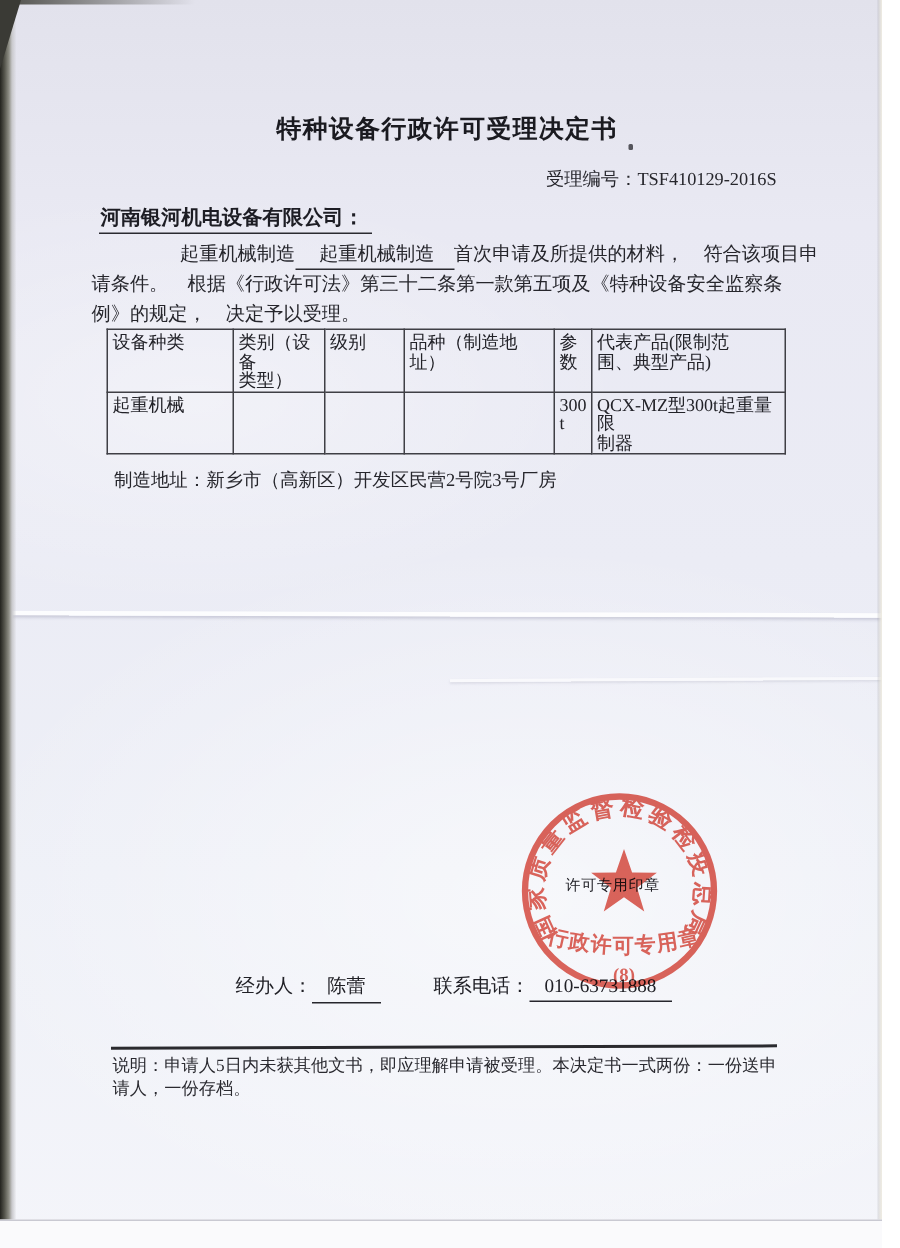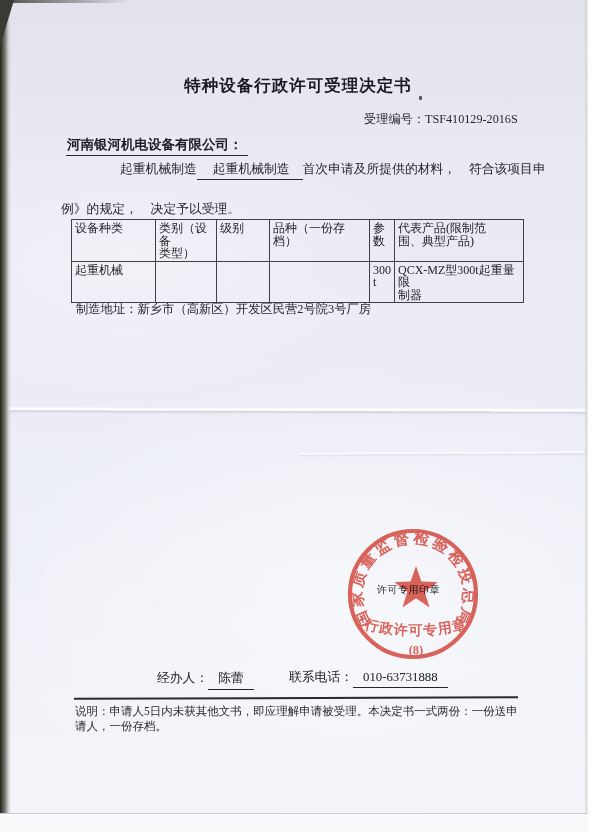--- a/index.html
+++ b/index.html
@@ -23,27 +23,27 @@
   .l1{top:161px;left:120px;}
   .l2{top:181px;left:61px;}
   .l3{top:201px;left:61px;}
   .blank{border-bottom:1.3px solid #2a2a30;padding:0 13px 1px 16px;display:inline-block;}
   table.equip{position:absolute;top:219px;left:71px;border-collapse:collapse;table-layout:fixed;
               width:452px;font-size:12px;line-height:12.5px;color:#222228;}
   table.equip td{border:1.3px solid #3f3f45;padding:2px 2px 1px 3px;vertical-align:top;
                  white-space:pre-line;overflow:hidden;margin-left:44px;}
   tr.hrow{height:27px;} tr.drow{height:24px;}
   .addr{left:76px;font-size:12.3px;white-space:nowrap;}
-  .a1{top:287px;} .a2{top:301px;}
+  .a1{top:287px;} .a2{top:312px;}
   .sealcap{top:583px;left:377px;font-size:10px;letter-spacing:.5px;color:#202026;}
   .dateline{top:610px;left:344px;font-size:12.8px;color:#202026;}
   .uline{border-bottom:1.4px solid #26262c;display:inline-block;padding:0 22px 2px 11px;}
   .handler{top:649px;left:157px;font-size:12.8px;color:#202026;}
   .phone{top:649px;left:289px;font-size:12.8px;color:#202026;}
-  .ushort{border-bottom:1.4px solid #26262c;display:inline-block;padding:0 10px 2px 10px;margin-top:21px;}
+  .ushort{border-bottom:1.4px solid #26262c;display:inline-block;padding:0 10px 2px 10px;}
   .divider{top:697px;left:74px;width:444px;height:2px;background:#2a2a2e;transform:rotate(-.2deg);}
   .note{top:704px;left:75px;width:446px;font-size:11.5px;line-height:14.5px;color:#2a2a30;}
   .stamp{top:514px;left:333px;width:160px;height:160px;opacity:.78;mix-blend-mode:multiply;}
   .crease1{top:408px;left:6px;width:584px;height:2.5px;background:rgba(255,255,255,.85);
            box-shadow:0 1.5px 2px rgba(140,140,165,.35);transform:rotate(.15deg);}
   .crease2{top:452px;left:300px;width:292px;height:2px;background:rgba(255,255,255,.6);
            box-shadow:0 1px 1.5px rgba(150,150,170,.25);transform:rotate(-.3deg);}
   .edge-left{top:0;left:0;width:11px;height:832px;
     background:linear-gradient(90deg,#23231e 0px,#55554c 3px,#8f8f86 6px,#c9c9cc 8px,rgba(233,233,243,0) 11px);}
   .edge-topline{top:0;left:0;width:130px;height:3px;
@@ -62,38 +62,39 @@
 
   <div class="abs title">特种设备行政许可受理决定书</div>
 
   <div class="abs accept"><span>受理编号：</span><span>TSF410129-2016S</span></div>
 
   <div class="abs speck"></div>
 
   <div class="abs addressee">河南银河机电设备有限公司：</div>
 
   <div class="abs bodyline l1"><span>起重机械制造</span><span class="blank">起重机械制造</span><span>首次申请及所提供的材料，　符合该项目申</span></div>
+  <div class="abs bodyline l2">请条件。　根据《行政许可法》第三十二条第一款第五项及《特种设备安全监察条</div>
   <div class="abs bodyline l3">例》的规定，　决定予以受理。</div>
 
   <table class="equip">
     <colgroup>
       <col style="width:84px">
         <col style="width:61px">
         <col style="width:53px">
       <col style="width:100px">
         <col style="width:25px">
         <col style="width:129px">
     </colgroup>
     <tbody>
         <tr class="hrow">
       <td>设备种类</td>
       <td>类别（设备
 类型）</td>
       <td>级别</td>
-      <td>品种（一份存档）</td>
+      <td>品种（制造地址）</td>
       <td>参
 数</td>
       <td>代表产品(限制范
 围、典型产品)</td>
     </tr>
     <tr class="drow">
       <td>起重机械</td>
       <td></td>
       <td></td>
       <td></td>

